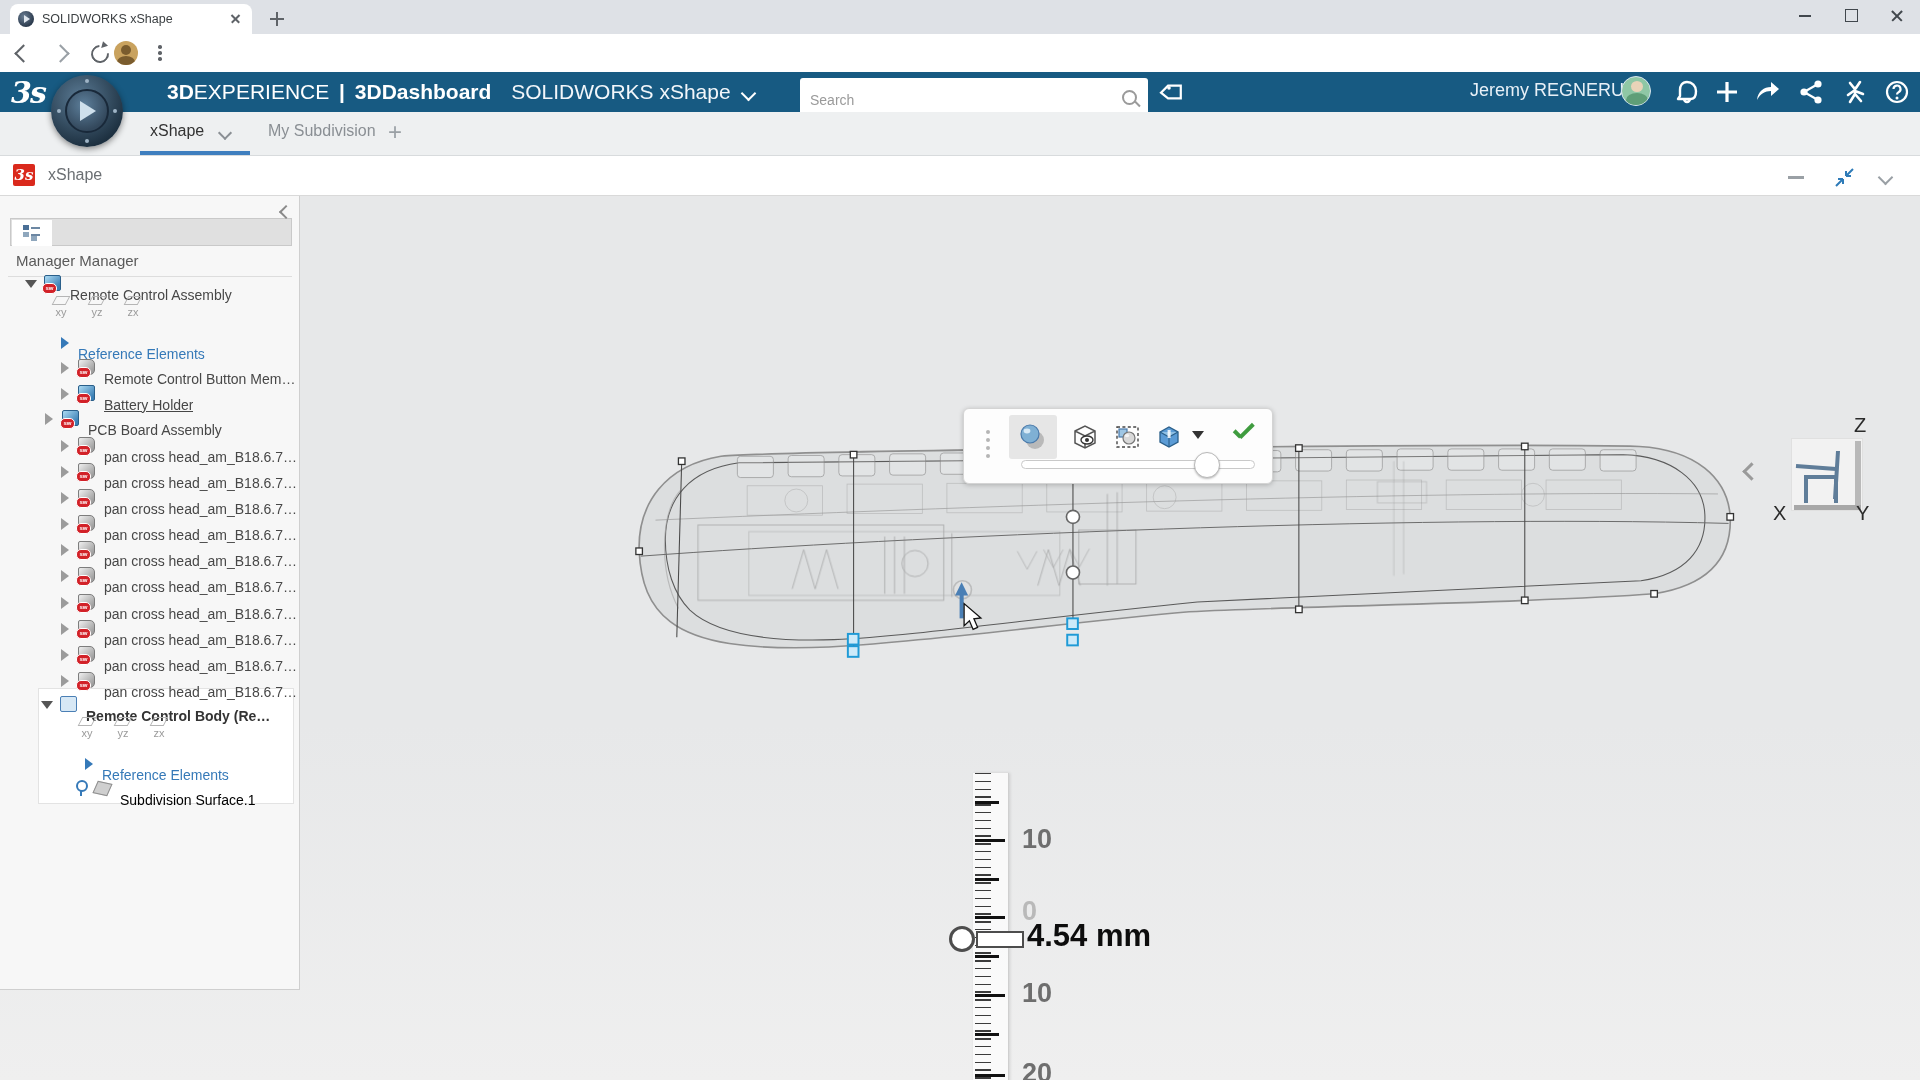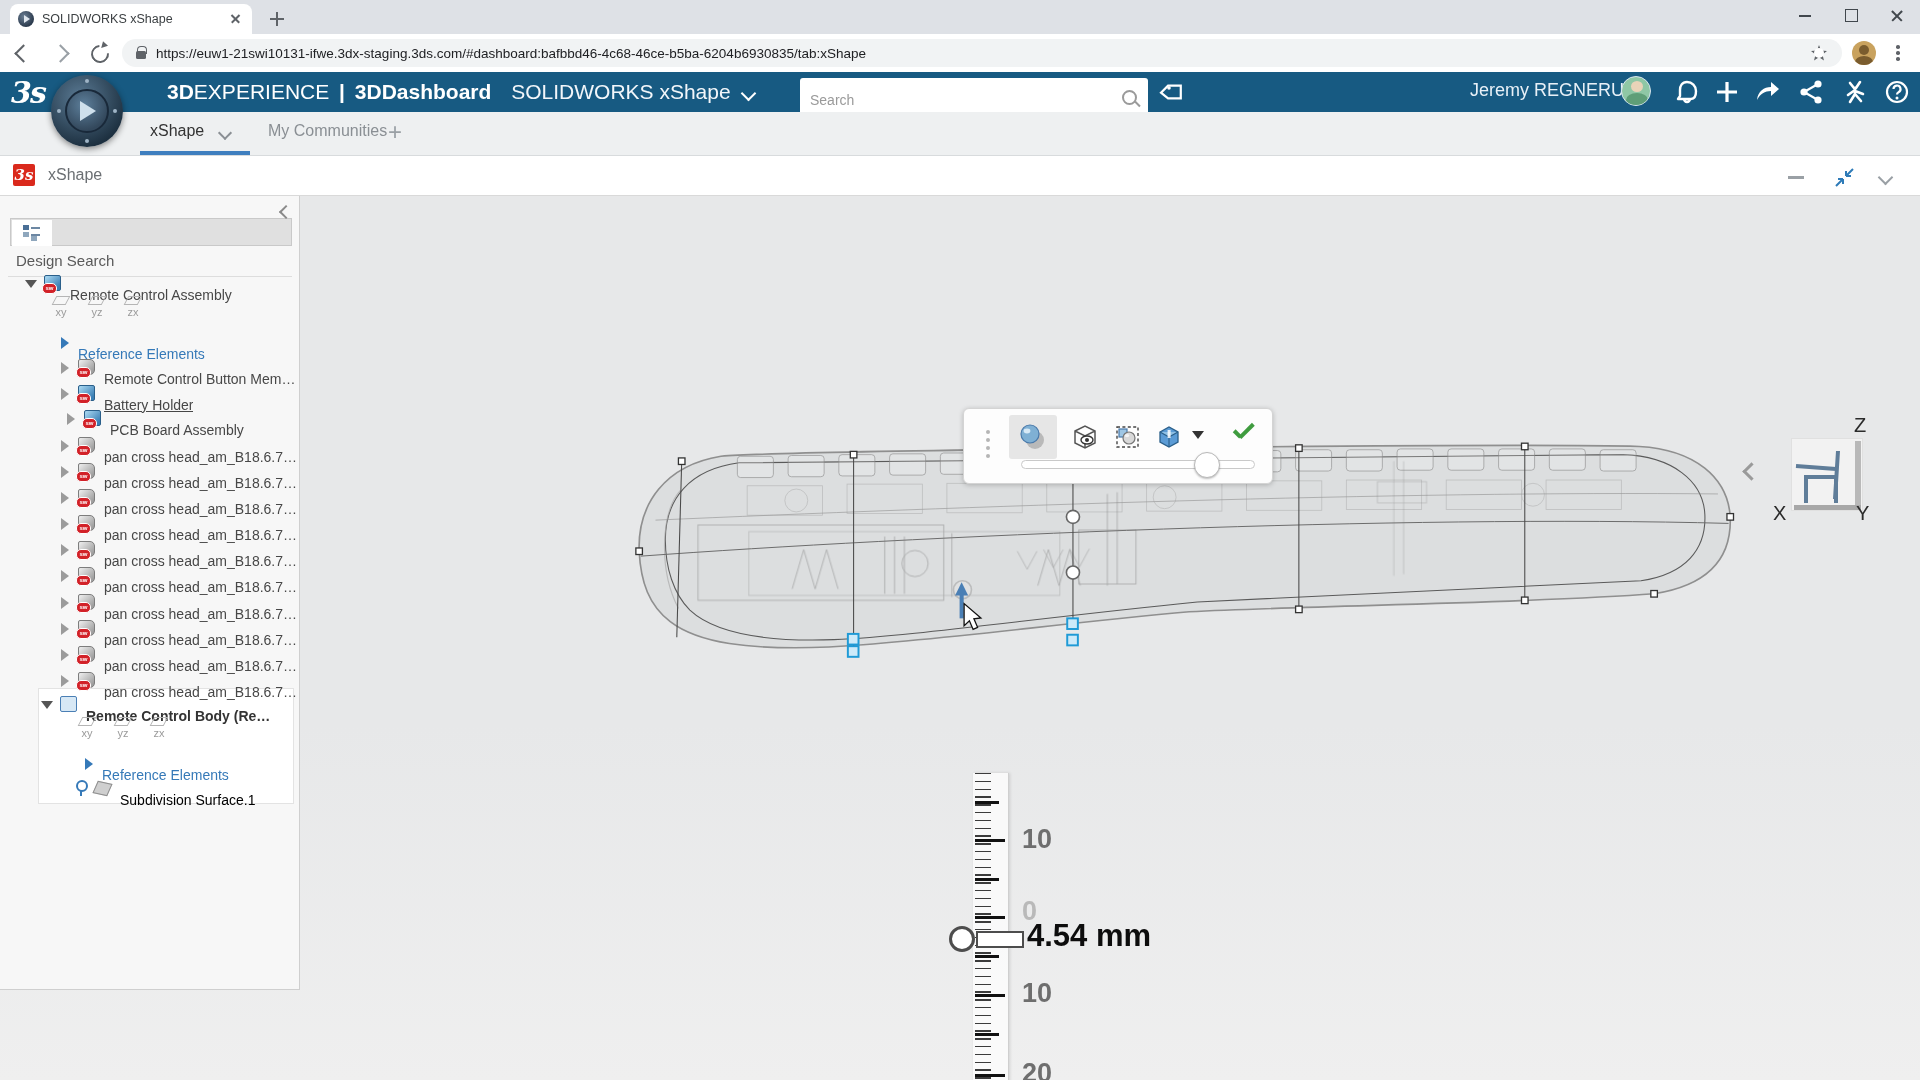--- a/index.html
+++ b/index.html
@@ -166,25 +166,20 @@
     <div class="newtab"></div>
     <div class="winctl win-min" style="left:1782px;"></div>
     <div class="winctl win-max" style="left:1828px;"></div>
     <div class="winctl win-close" style="left:1874px;"></div>
   </div>
 
   <div class="urlrow">
     <span class="navico arrow-l"></span>
     <span class="navico arrow-r"></span>
     <span class="navico reload"></span>
-    <div class="urlpill">
-      <span class="lock"></span>
-      <span class="urltext">https://euw1-21swi10131-ifwe.3dx-staging.3ds.com/#dashboard:bafbbd46-4c68-46ce-b5ba-6204b6930835/tab:xShape</span>
-      <span class="star"></span>
-    </div>
     <span class="chravatar"></span>
     <span class="chrmenu"></span>
   </div>
 
   <div class="bluebar"></div>
   <div class="logo3ds">3s</div>
   <div class="compass">
     <span class="inner"></span>
     <span class="play"></span>
     <i style="left:34px; top:4px;"></i>
@@ -229,21 +224,21 @@
   <svg class="topico" style="left:1882px;" viewBox="0 0 30 28">
     <circle cx="15" cy="14" r="10" fill="none" stroke="#fff" stroke-width="2.2"></circle>
     <path d="M11.5 11 a3.5 3.5 0 1 1 5 3.2 c-1.2.6-1.5 1.2-1.5 2.4" fill="none" stroke="#fff" stroke-width="2.2"></path>
     <circle cx="15" cy="20" r="1.5" fill="#fff"></circle>
   </svg>
 
   <div class="commrow"></div>
   <div class="xtab">xShape</div>
   <div class="xtab-chev"></div>
   <div class="underline"></div>
-  <div class="commtab">My Communities</div>
+  <div class="commtab">My Subdivision</div>
   <div class="addtab">+</div>
 
   <div class="widgethead"></div>
   <div class="redlogo">3s</div>
   <div class="wtitle">xShape</div>
   <div class="wmin"></div>
   <svg class="abs" style="left:1834px; top:168px; z-index:2;" width="22" height="20" viewBox="0 0 22 20">
     <path d="M12 8 L19 1 M12 8 L12 3 M12 8 L17 8" stroke="#2e7bb8" stroke-width="2" fill="none"></path>
     <path d="M9 11 L2 18 M9 11 L9 16 M9 11 L4 11" stroke="#2e7bb8" stroke-width="2" fill="none"></path>
   </svg>
@@ -431,21 +426,21 @@
 
   </div>
 
   <div class="sidepanel">
     <div class="ptabsbar">
       <div class="ptab">
         <span class="treeicon"></span>
       </div>
     </div>
     <div class="pcollapse"></div>
-    <div class="pmtitle">Design Search</div>
+    <div class="pmtitle">Manager Manager</div>
     <div class="pdivider"></div>
     <div class="selbg"></div>
 
     <div class="trow" style="left:24px; top:74px;">
       <span class="arr down"></span>
       <span class="tico cube swbadge"></span>
       <span class="lbl">Remote Control Assembly</span>
     </div>
     <div class="planes" style="left:50px; top:100px;">
       <span class="plane">
@@ -468,21 +463,21 @@
     <div class="trow" style="left:58px; top:158px;">
       <span class="arr right"></span>
       <span class="tico cubegray swbadge"></span>
       <span class="lbl">Remote Control Button Membra...</span>
     </div>
     <div class="trow" style="left:58px; top:184px;text-decoration:underline;">
       <span class="arr right"></span>
       <span class="tico cube swbadge"></span>
       <span class="lbl">Battery Holder</span>
     </div>
-    <div class="trow" style="left:64px; top:209px;">
+    <div class="trow" style="left:42px; top:209px;">
       <span class="arr right"></span>
       <span class="tico cube swbadge"></span>
       <span class="lbl">PCB Board Assembly</span>
     </div>
     <div class="trow" style="left:58px; top:236px;">
       <span class="arr right"></span>
       <span class="tico cubegray swbadge"></span>
       <span class="lbl">pan cross head_am_B18.6.7M - ...</span>
     </div>
     <div class="trow" style="left:58px; top:262px;">

